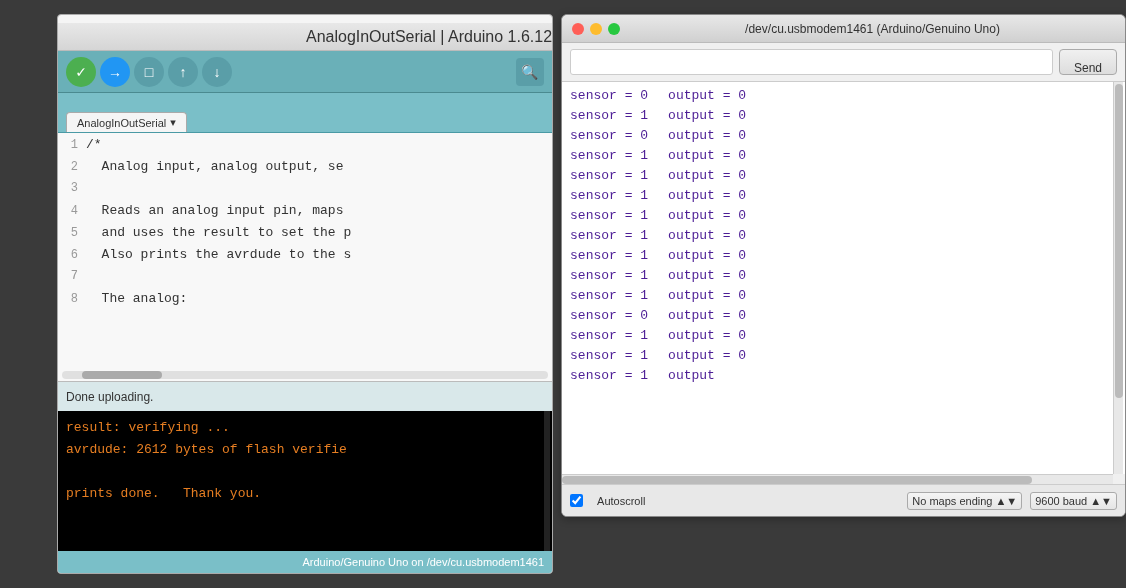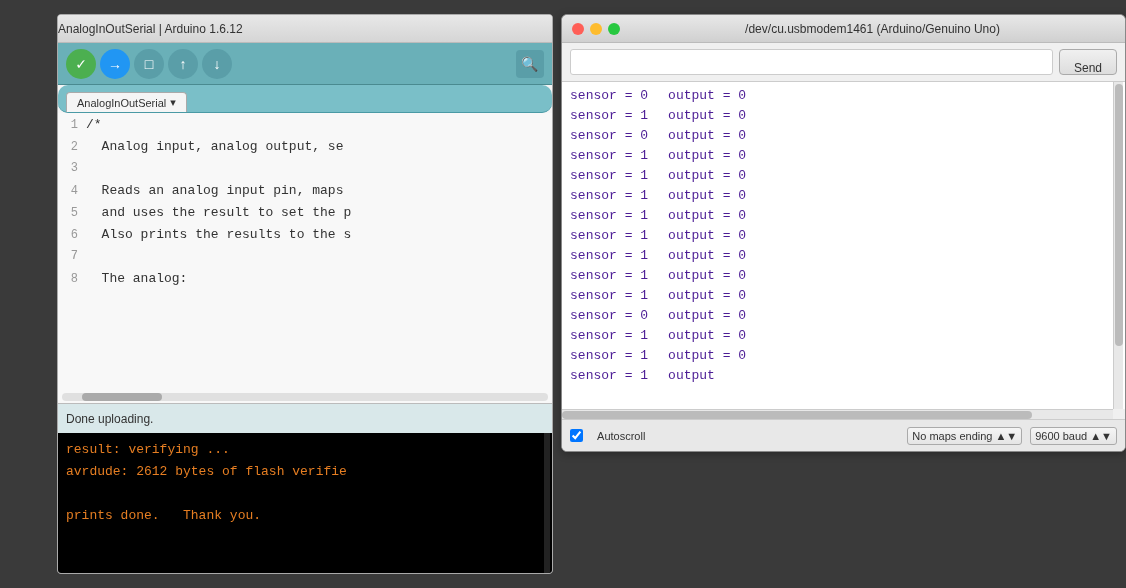--- a/index.html
+++ b/index.html
@@ -25,25 +25,26 @@
       flex-direction: column;
       border-radius: 4px;
       overflow: hidden;
     }
 
     .ide-titlebar {
       background: linear-gradient(to bottom, #e8e8e8, #d5d5d5);
       height: 28px;
       display: flex;
       align-items: center;
-      justify-content: flex-start;
+      justify-content: flex-end;
       border-bottom: 1px solid #bbb;
-      font-size: 12px;
-      color: #333;
-      font-family: -apple-system, sans-serif;
+      font-size: 16px;
+      color: #333;
+      font-family: -apple-system, sans-serif;
+      margin-top: 8px;
     }
 
     .ide-toolbar {
       background: #6ab0b8;
       height: 42px;
       display: flex;
       align-items: center;
       padding: 0 8px;
       gap: 4px;
       border-bottom: 1px solid #4a8a90;
@@ -72,26 +73,25 @@
       background: #5a9ea8;
       border: none;
       border-radius: 4px;
       cursor: pointer;
       color: white;
       font-size: 14px;
     }
 
     .ide-tab-bar {
       background: #7abfc8;
-      height: 28px;
+      height: 40px;
       display: flex;
       align-items: flex-end;
       padding-left: 8px;
       border-bottom: 1px solid #4a9aa5;
-      border-radius: 10px;
     }
     .ide-tab {
       background: #f5f5f5;
       border: 1px solid #aaa;
       border-bottom: none;
       border-radius: 4px 4px 0 0;
       padding: 3px 10px;
       font-size: 11px;
       color: #333;
       font-family: -apple-system, sans-serif;
@@ -192,21 +192,21 @@
       right: 2px;
       top: 0;
       width: 6px;
       height: 100%;
       background: #222;
     }
 
     
     #serial-monitor {
       width: 566px;
-      height: 438px;
+      height: 503px;
       margin: 14px 0 0 8px;
       background: #f0f0f0;
       border: 1px solid #888;
       border-radius: 6px;
       display: flex;
       flex-direction: column;
       overflow: hidden;
       box-shadow: 0 2px 8px rgba(0,0,0,0.3);
     }
 
@@ -401,21 +401,21 @@
       <div class="code-line">
         <span class="line-num">4</span>
         <span class="line-content comment">  Reads an analog input pin, maps</span>
       </div>
       <div class="code-line">
         <span class="line-num">5</span>
         <span class="line-content comment">  and uses the result to set the p</span>
       </div>
       <div class="code-line">
         <span class="line-num">6</span>
-        <span class="line-content comment">  Also prints the results to the s</span>
+        <span class="line-content comment">  Also prints the avrdude to the s</span>
       </div>
       <div class="code-line">
         <span class="line-num">7</span>
         <span class="line-content"></span>
       </div>
       <div class="code-line">
         <span class="line-num">8</span>
         <span class="line-content comment">  The analog:</span>
       </div>
 
@@ -430,20 +430,23 @@
   </div>
 
   <div class="ide-console" style="position:relative;">
     <div class="console-line console-orange">result: verifying ...</div>
     <div class="console-line console-orange">avrdude: 2612 bytes of flash verifie</div>
     <div class="console-line console-orange">&nbsp;</div>
     <div class="console-line console-orange">prints done.   Thank you.</div>
     <div class="console-scrollbar"></div>
   </div>
 
+  <div class="ide-bottom-bar">
+    <span>Arduino/Genuino Uno on /dev/cu.usbmodem1461</span>
+  </div>
 
 </div>
 
 <div id="serial-monitor">
 
   <div class="serial-titlebar">
     <div class="traffic-lights">
       <button class="tl-btn tl-close"></button>
       <button class="tl-btn tl-min"></button>
       <button class="tl-btn tl-max"></button>

